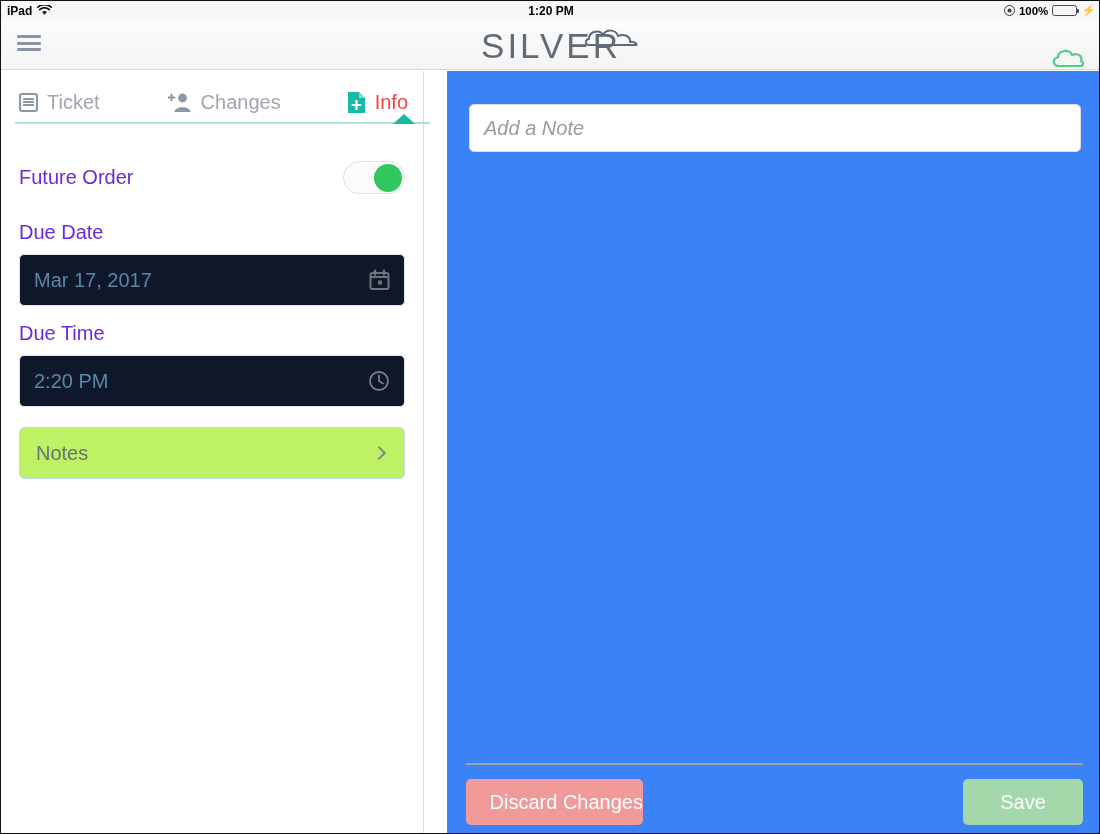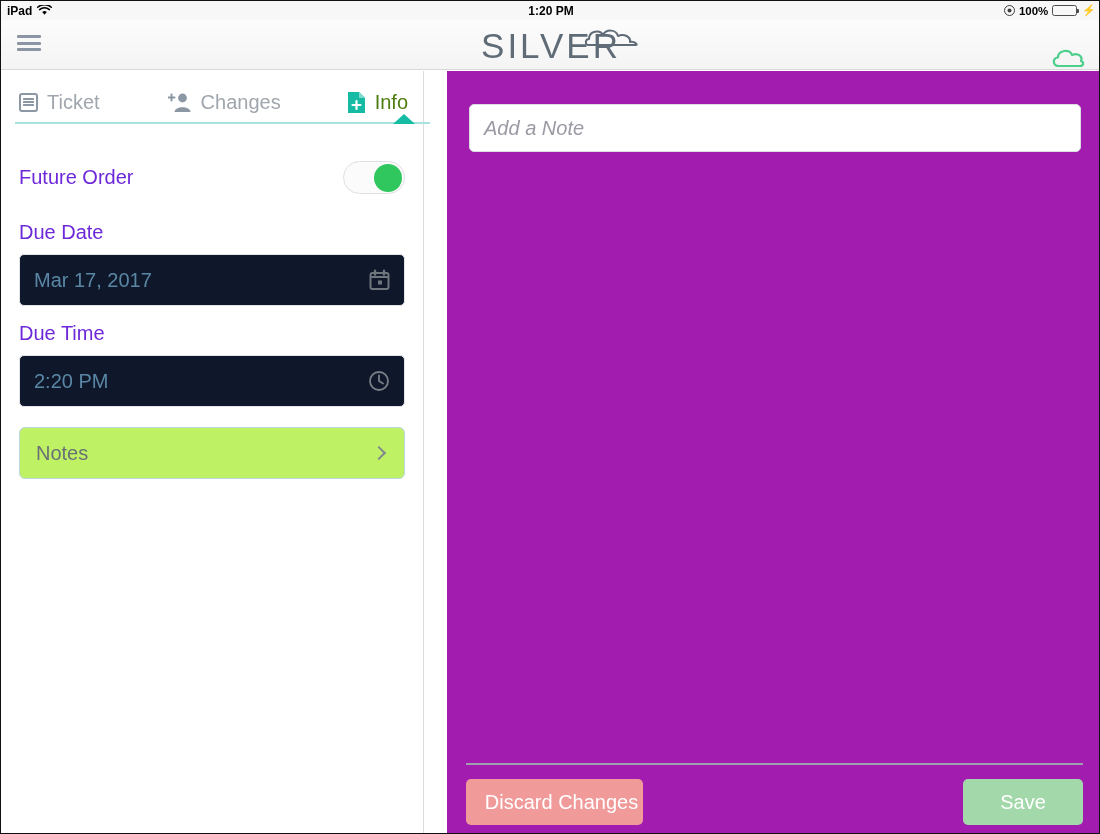--- a/index.html
+++ b/index.html
@@ -154,21 +154,21 @@
     display: flex;
     align-items: center;
     gap: 9px;
     cursor: pointer;
     font-size: 20px;
     color: #a0a6ad;
     height: 46px;
   }
   .tab-ticket { margin-left: 6px; }
   .tab-customer { margin-left: 68px; }
-  .tab-info { margin-left: 66px; color: #4d7c0f; }
+  .tab-info { margin-left: 66px; color: #ef4444; }
 
   .ico-ticket {
     width: 19px; height: 19px;
     border: 2px solid #8c97a4;
     border-radius: 3px;
     display: flex;
     flex-direction: column;
     justify-content: space-evenly;
     padding: 2.5px 2px;
   }
@@ -276,21 +276,21 @@
     transform: rotate(45deg);
     margin-right: 4px;
   }
 
   
   .right-panel {
     position: absolute;
     top: 70px; left: 446px;
     width: 654px;
     height: 764px;
-    background: #a21caf;
+    background: #3b82f6;
   }
   .note-input {
     position: absolute;
     top: 33px; left: 22px;
     width: 612px; height: 48px;
     background: #ffffff;
     border: 1px solid #dcdce2;
     border-radius: 5px;
     display: flex;
     align-items: center;
@@ -317,21 +317,21 @@
     font-size: 20px;
     font-family: "Liberation Sans", sans-serif;
     cursor: pointer;
     height: 46px;
   }
   .btn-discard {
     left: 19px;
     top: 708px;
     width: 177px;
     background: #f09a9a;
-    text-align: center;
+    text-align: right;
     padding-left: 14px;
   }
   .btn-save {
     right: 18px;
     top: 708px;
     width: 120px;
     background: #a3d8ab;
   }
 </style>
 </head>

